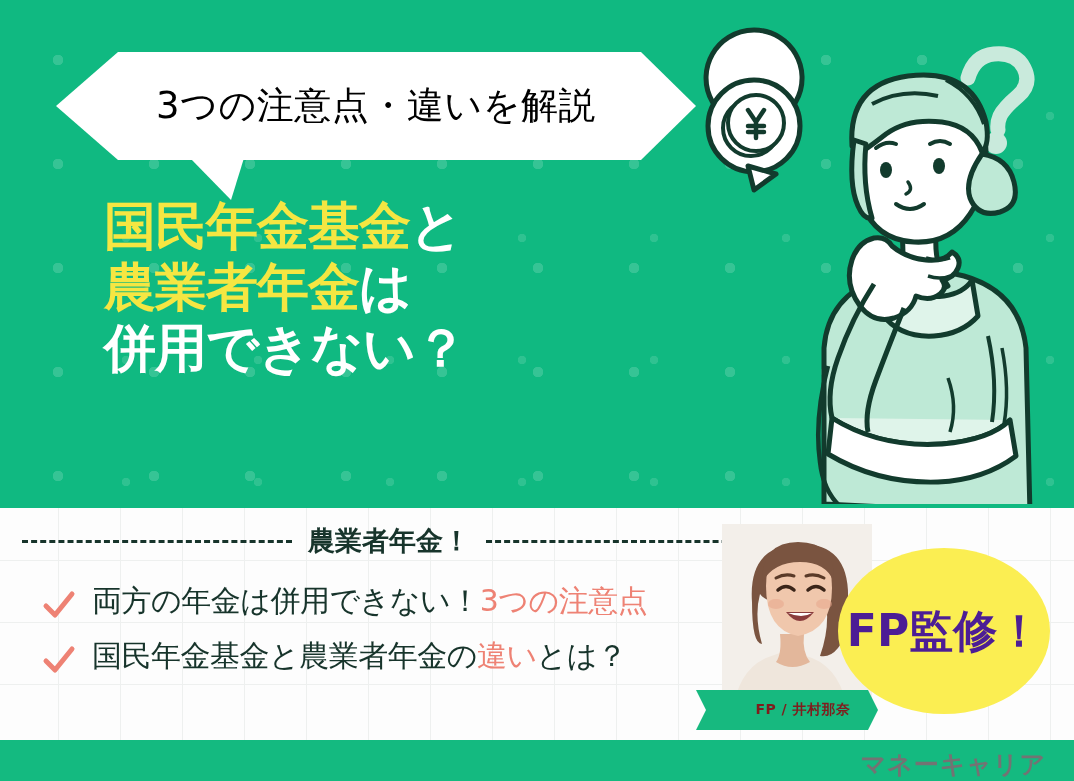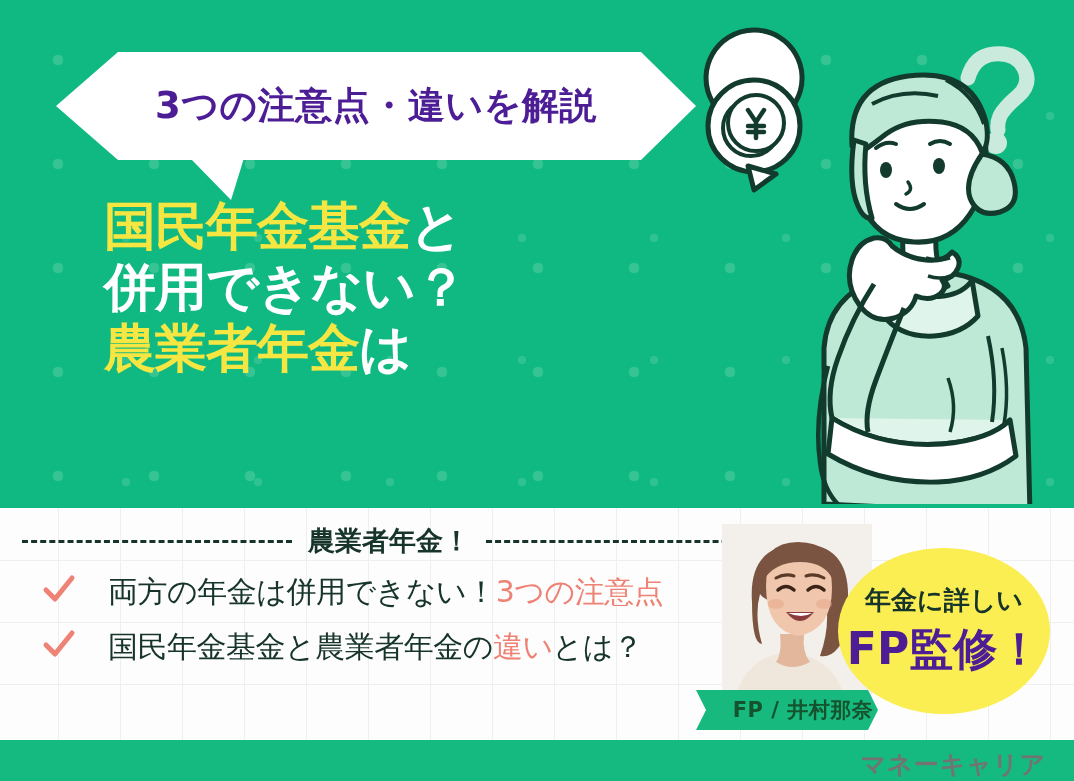--- a/index.html
+++ b/index.html
@@ -30,21 +30,21 @@
     position:absolute; left:0; top:0; width:640px; height:108px; background:#fff;
     clip-path:polygon(62px 0%, 585px 0%, 640px 50%, 585px 100%, 62px 100%, 0% 50%);
   }
   .ribbon-tail {
     position:absolute; left:134px; top:106px; width:54px; height:42px; background:#fff;
     clip-path:polygon(0 0, 100% 0, 76% 100%);
   }
   .ribbon-text {
     position:absolute; left:0; top:0; width:640px; height:108px;
     display:flex; align-items:center; justify-content:center;
-    font-size:37px; font-weight:700; color:#4c1d95; letter-spacing:.5px;
+    font-size:37px; font-weight:400; color:#000000; letter-spacing:.5px;
     white-space:nowrap;
   }
 
   
   .title { position:absolute; left:104px; top:198px; width:620px; }
   .tline {
     font-size:52px; font-weight:700; line-height:1.1; white-space:nowrap;
     letter-spacing:-1px;
   }
   .tline + .tline { margin-top:4px; }
@@ -77,21 +77,21 @@
     flex:1; height:0;
     border-top:3px dashed #17342B;
   }
   .dash.short { max-width:270px; }
   .headline {
     font-size:27px; font-weight:700; color:#17342B; white-space:nowrap;
   }
 
   .bullets { position:absolute; left:42px; top:572px; width:680px; }
   .bullet {
-    display:flex; align-items:flex-start; gap:32px; height:50px; margin-bottom:5px;
+    display:flex; align-items:flex-end; gap:16px; height:50px; margin-bottom:5px;
   }
   .chk { width:34px; height:34px; flex:0 0 34px; }
   .btext {
     font-size:30px; font-weight:500; color:#17342B; white-space:nowrap; letter-spacing:-.5px;
   }
   .hl { color:#EE8274; }
 
   
   .photo {
     position:absolute; left:722px; top:524px; width:150px; height:190px;
@@ -107,21 +107,21 @@
     gap:2px;
   }
   .badge-top { font-size:26px; font-weight:700; color:#17342B; white-space:nowrap; }
   .badge-bot { font-size:44px; font-weight:700; color:#4c1d95; white-space:nowrap; }
   .nameribbon-shape {
     position:absolute; left:696px; top:690px; width:182px; height:40px;
     background:#17B97F;
     clip-path:polygon(0 0, 10px 50%, 0 100%, 172px 100%, 182px 50%, 172px 0);
     display:flex; align-items:center; justify-content:center;
   }
-  .nametext { font-size:21px; font-weight:600; color:#14532d; white-space:nowrap; letter-spacing:.5px;margin-left:32px; }
+  .nametext { font-size:14px; font-weight:600; color:#7f1d1d; white-space:nowrap; letter-spacing:.5px;margin-left:32px; }
 
   
   .footer {
     position:absolute; left:0; top:740px; width:1074px; height:41px;
     background:#14BA80;
   }
   .logo {
     position:absolute; right:28px; top:748px;
     font-size:25px; font-weight:700; color:#737373; letter-spacing:1px; white-space:nowrap;
   }
@@ -138,24 +138,24 @@
       <div class="ribbon-shape"></div>
       <div class="ribbon-tail"></div>
       <div class="ribbon-text">3つの注意点・違いを解説</div>
     </div>
 
     <div class="title">
       <div class="tline">
         <span class="ty">国民年金基金</span><span class="tw">と</span>
       </div>
       <div class="tline">
+        <span class="ty">農業者年金</span><span class="tw">は</span>
+      </div>
+      <div class="tline">
         <span class="tw">併用できない？</span>
-      </div>
-      <div class="tline">
-        <span class="ty">農業者年金</span><span class="tw">は</span>
       </div>
     </div>
 
     <div class="illus">
       <svg width="372" height="486" viewBox="0 0 372 486" fill="none" xmlns="http://www.w3.org/2000/svg">
 
         <g>
           <path d="M272 60 q6-22 26-24 q22-2 30 14 q8 16 -6 28 q-14 12 -18 20 q-3 7 -2 14" stroke="#C9EADC" stroke-width="15" stroke-linecap="round" fill="none"></path>
           <circle cx="300" cy="125" r="11" fill="#C9EADC"></circle>
         </g>
@@ -278,21 +278,20 @@
 
       <ellipse cx="54" cy="80" rx="8" ry="5" fill="#E8A68C" opacity=".55"></ellipse>
       <ellipse cx="102" cy="80" rx="8" ry="5" fill="#E8A68C" opacity=".55"></ellipse>
 
       <path d="M64 88 q14 18 28 0 Z" fill="#8A3C3C"></path>
       <path d="M66 89 q14 6 24 0 Z" fill="#FFFFFF"></path>
     </svg>
   </div>
 
   <div class="badge">
-    <div class="badge-top">年金に詳しい</div>
     <div class="badge-bot">FP監修！</div>
   </div>
 
   <div class="nameribbon-shape">
     <span class="nametext">FP / 井村那奈</span>
   </div>
 
   <div class="footer"></div>
   <div class="logo">マネーキャリア</div>
 

